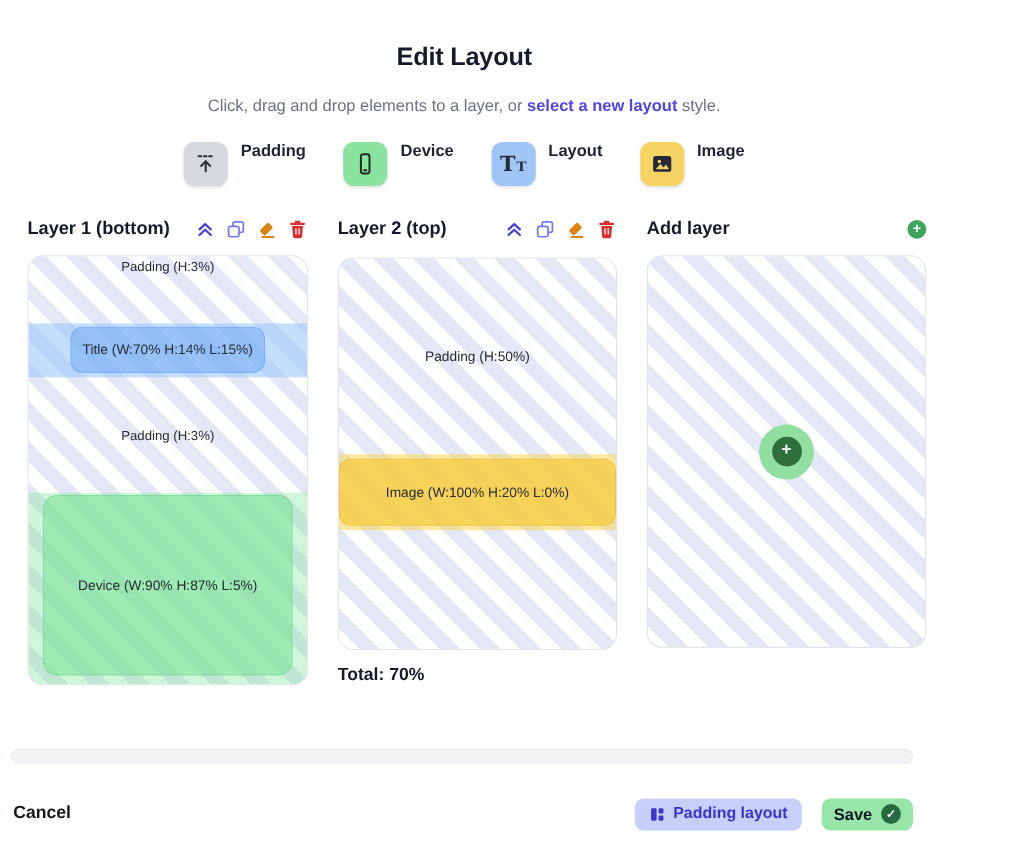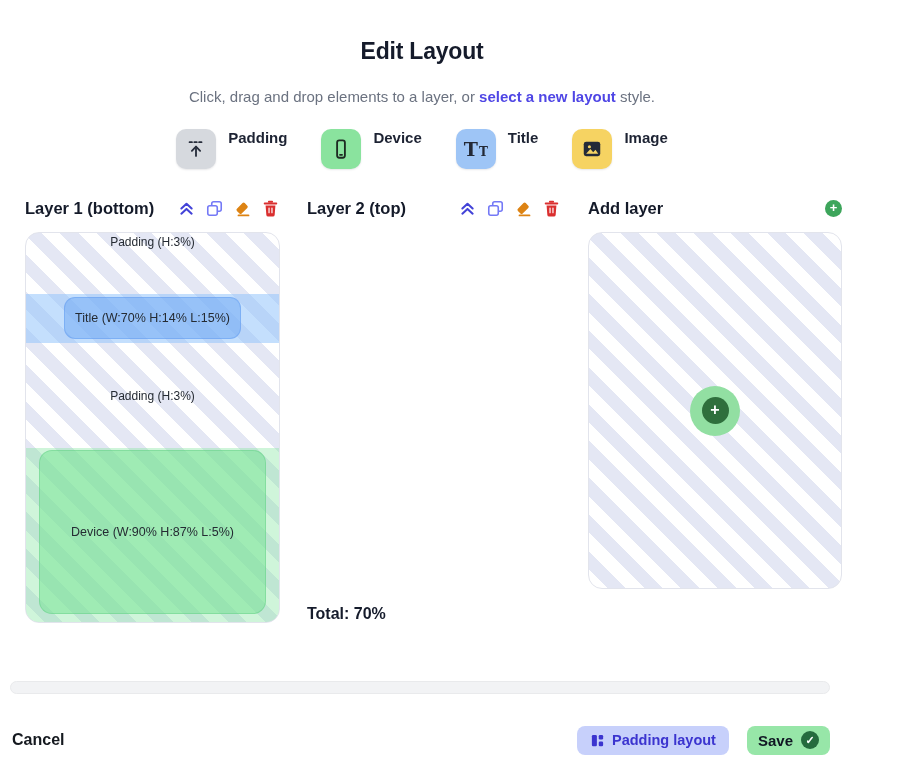--- a/index.html
+++ b/index.html
@@ -120,21 +120,21 @@
       </div>
       <span class="tool-label">Device</span>
     </div>
     <div class="tool">
       <div class="tile tile-title">
         <span class="tt">
             <span class="tt-big">T</span>
             <span class="tt-small">T</span>
           </span>
       </div>
-      <span class="tool-label">Title</span>
+      <span class="tool-label">Layout</span>
     </div>
     <div class="tool">
       <div class="tile tile-image">
         <svg width="22" height="22" viewBox="0 0 24 24">
           <rect x="3" y="4.2" width="18" height="15.6" rx="2.6" fill="#242a38"></rect>
           <circle cx="9.2" cy="9.6" r="1.7" fill="#f6d362"></circle>
           <path d="M5.6 17.3l4.6-5.4 3.1 3.6 2.5-2.8 3 4.6z" fill="#f6d362"></path>
         </svg>
       </div>
       <span class="tool-label">Image</span>
@@ -201,20 +201,30 @@
               <path d="M7 20.7h12.5" stroke="#dd8313" stroke-width="2.4" stroke-linecap="round"></path>
             </svg>
           <svg class="icon-btn" viewBox="0 0 24 24" fill="#da2f2f">
               <rect x="8.8" y="2.2" width="6.4" height="2.6" rx="1"></rect>
               <rect x="3.5" y="4.3" width="17" height="2.6" rx="1.1"></rect>
               <path d="M5.8 8.2h12.4l-.95 11.9a2.3 2.3 0 0 1-2.3 2.1H9.05a2.3 2.3 0 0 1-2.3-2.1L5.8 8.2z"></path>
               <rect x="9.4" y="10.6" width="1.5" height="7.4" rx=".75" fill="#ffffff"></rect>
               <rect x="13.1" y="10.6" width="1.5" height="7.4" rx=".75" fill="#ffffff"></rect>
             </svg>
         </span>
+      </div>
+      <div class="panel panel23">
+        <div class="sec-pad50">
+          <span class="blk-label">Padding (H:50%)</span>
+        </div>
+        <div class="band band-image">
+          <div class="box-image">
+            <span class="blk-label">Image (W:100% H:20% L:0%)</span>
+          </div>
+        </div>
       </div>
       <div class="total">Total: 70%</div>
     </div>
 
     <div class="col col3">
       <div class="col-head">
         <span class="col-title">Add layer</span>
         <span class="add-sm">+</span>
       </div>
       <div class="panel panel23">

